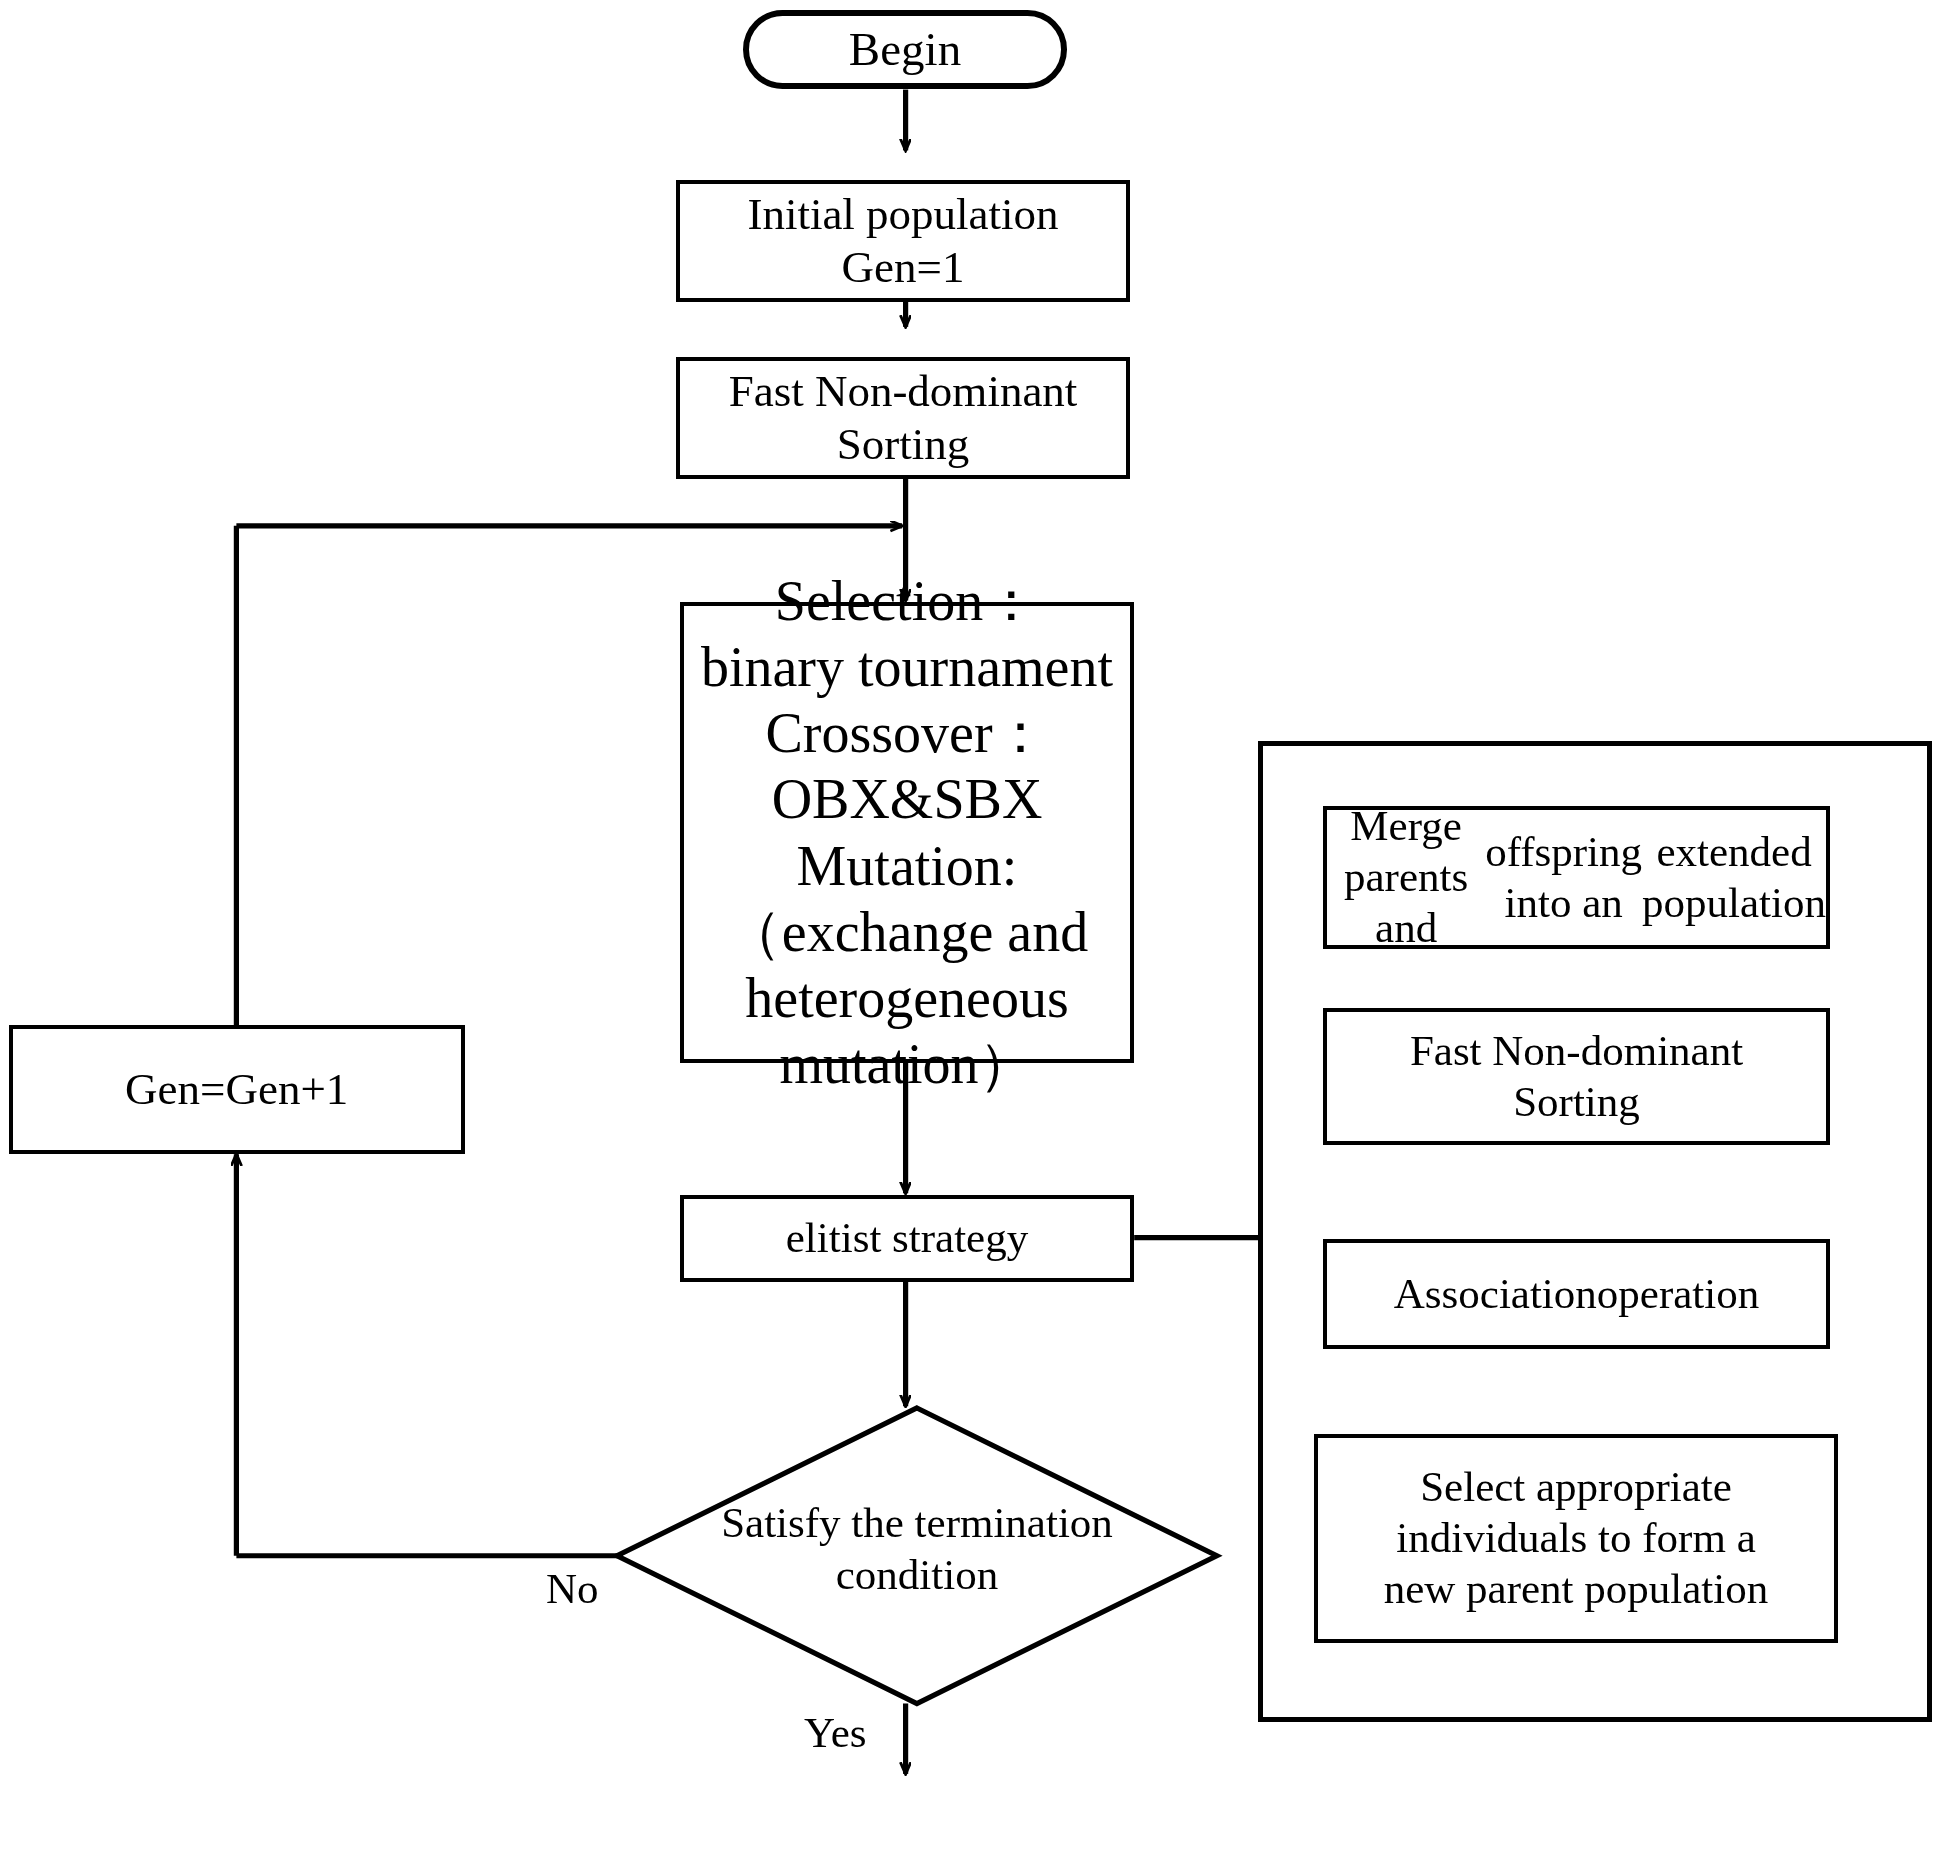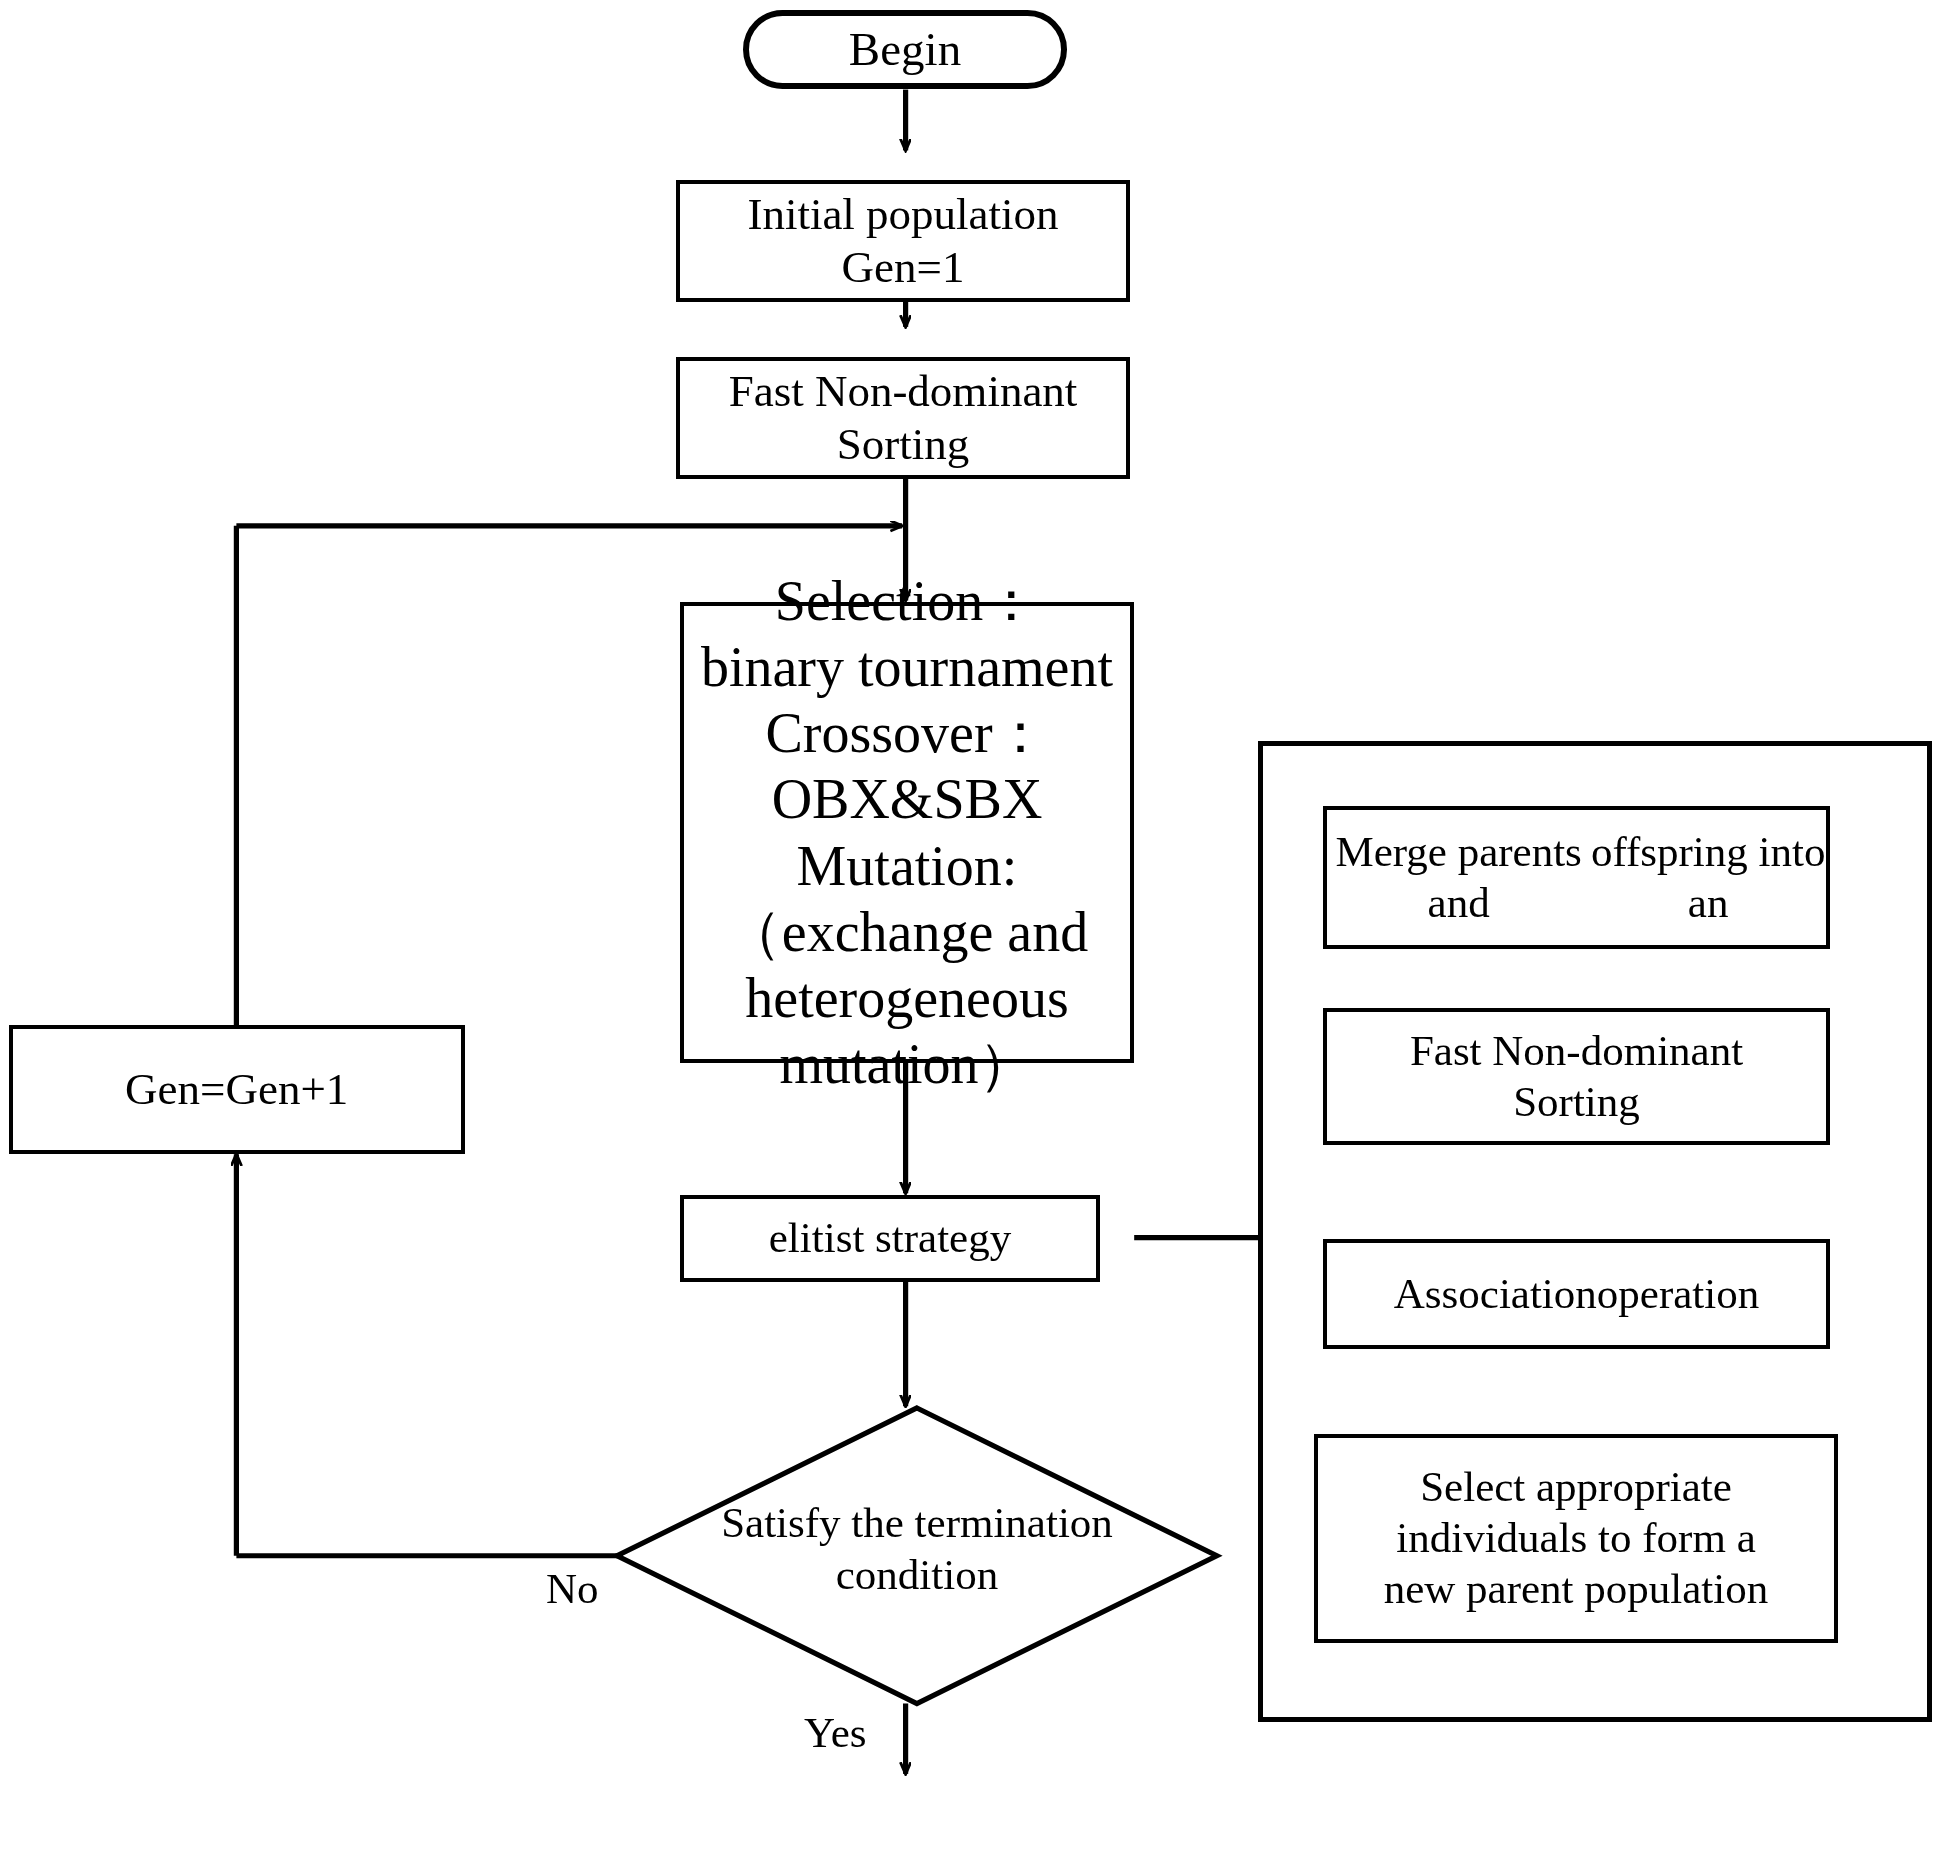--- a/index.html
+++ b/index.html
@@ -129,21 +129,21 @@
     <span>Selection：</span>
     <span>binary tournament</span>
     <span>Crossover：</span>
     <span>OBX&amp;SBX</span>
     <span>Mutation:</span>
     <span>（exchange and</span>
     <span>heterogeneous</span>
     <span>mutation）</span>
   </div>
 
-  <div class="node rect t-elit" style="left:680px; top:1195px; width:420px; height:87px;">
+  <div class="node rect t-elit" style="left:680px; top:1195px; width:454px; height:87px;">
     <span>elitist strategy</span>
   </div>
 
   <div class="node rect t-gen" style="left:8.7px; top:1025px; width:456px; height:129px;">
     <span>Gen=Gen+1</span>
   </div>
 
   <div class="diamond-text t-diamond" style="left:613px; top:1497px; width:608px;">
     <div>Satisfy the termination</div>
     <div>condition</div>
@@ -152,20 +152,21 @@
 
   <div class="label t-yesno" style="left:534px; top:1564px;margin-left:12px;">No</div>
 
   <div class="label t-yesno" style="left:804px; top:1708px;">Yes</div>
 
   <div class="panel" style="left:1258px; top:741px; width:674px; height:981px;"></div>
 
   <div class="node rect t-panel" style="left:1323px; top:806px; width:507px; height:143px; flex-direction:row;">
     <span>Merge parents and</span>
     <span>offspring into an</span>
+    <span>extended population</span>
   </div>
 
   <div class="node rect t-panel" style="left:1323px; top:1008px; width:507px; height:137px; flex-direction:column;">
     <span>Fast Non-dominant</span>
     <span>Sorting</span>
   </div>
 
   <div class="node rect t-panel" style="left:1323px; top:1239px; width:507px; height:110px; ">
     <span>Association</span>
     <span>operation</span>

